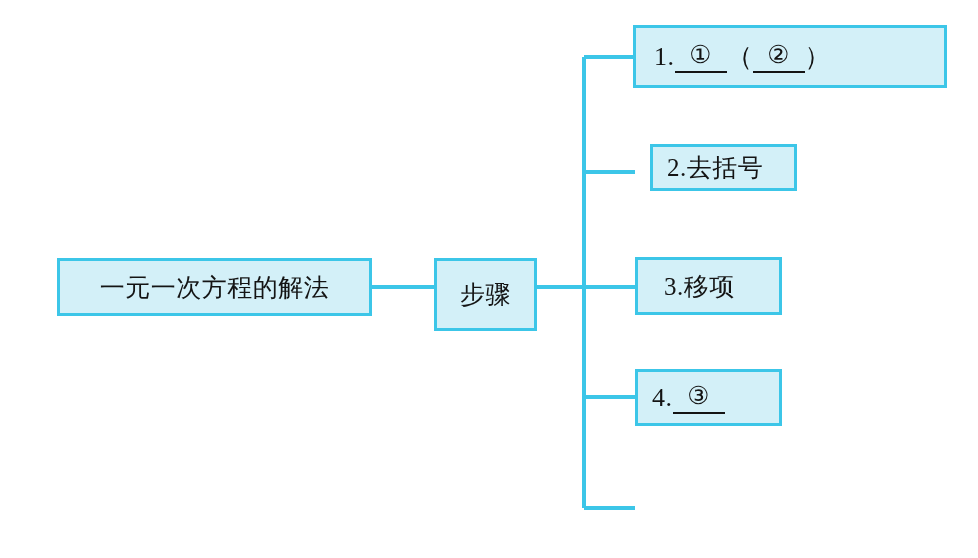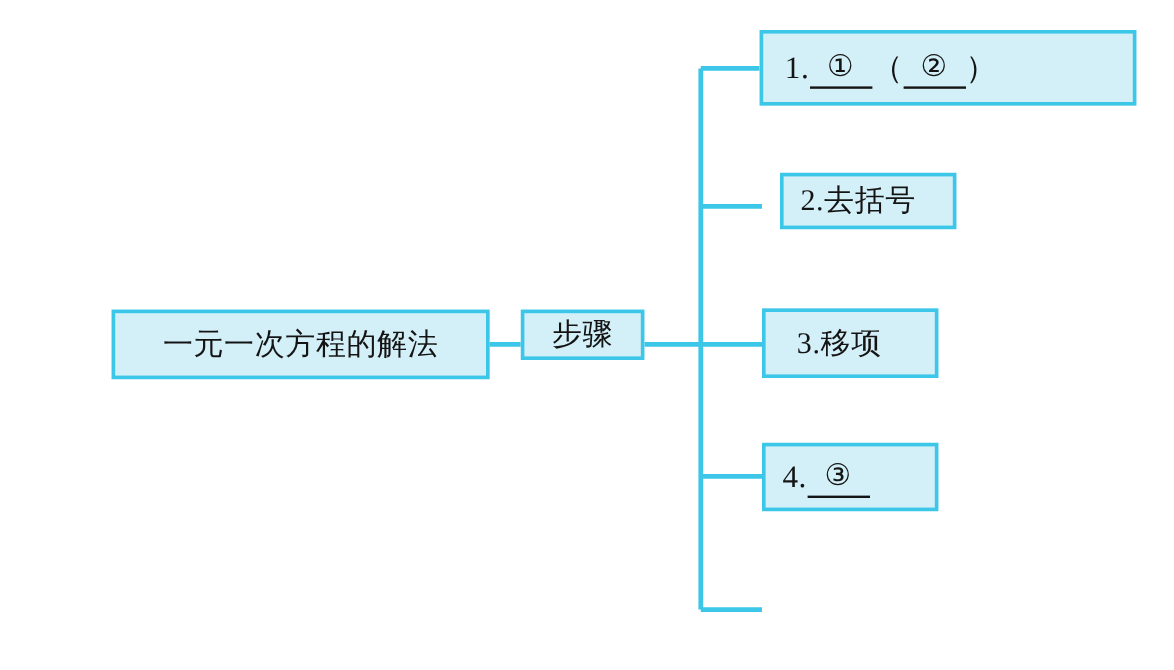--- a/index.html
+++ b/index.html
@@ -42,28 +42,27 @@
     line-height: 1;
   }
   
   #node-root {
     left: 57px;
     top: 258px;
     width: 315px;
     height: 58px;
     justify-content: center;
     font-size: 25px;
-    margin-left: 36px;
   }
   
   #node-steps {
     left: 434px;
     top: 258px;
     width: 103px;
-    height: 42px;
+    height: 73px;
     justify-content: center;
     font-size: 25px;
   }
   
   #node-step-1 {
     left: 633px;
     top: 25px;
     width: 314px;
     height: 63px;
     padding-left: 18px;

